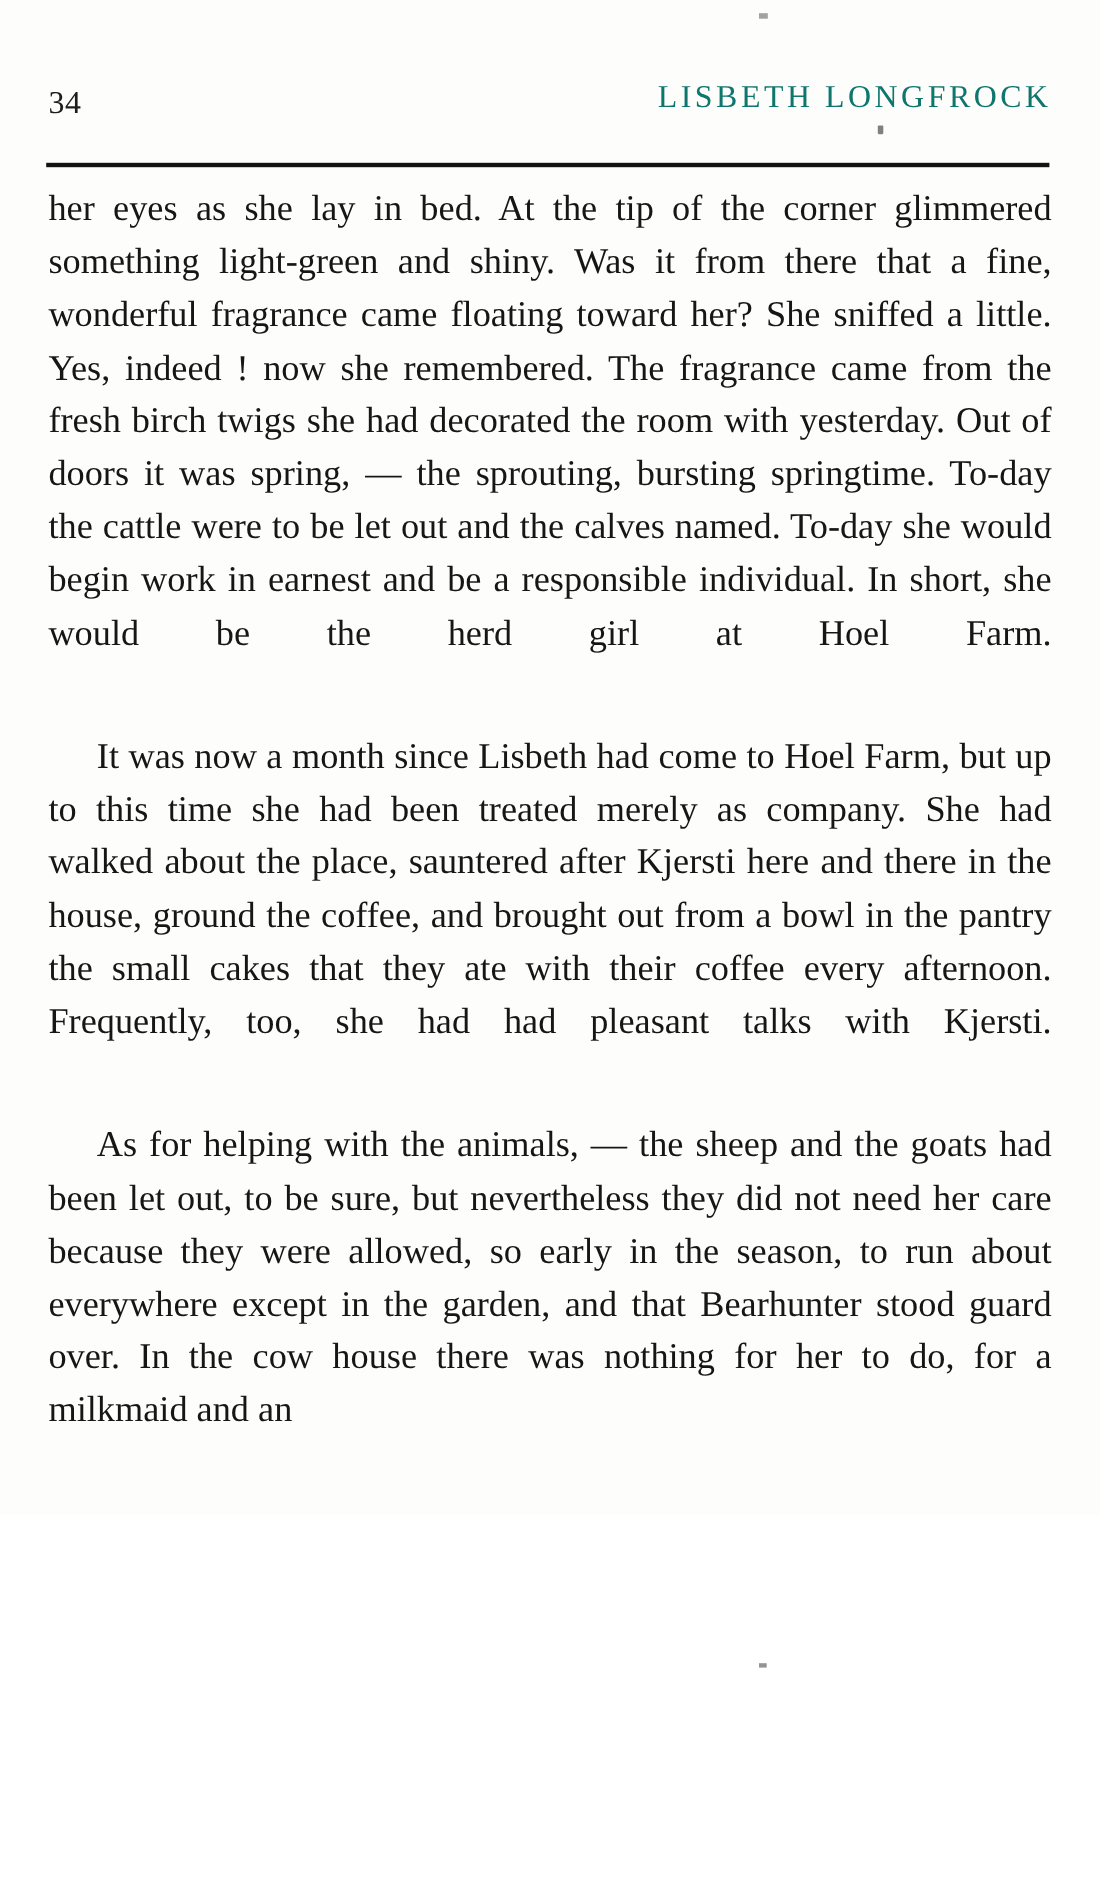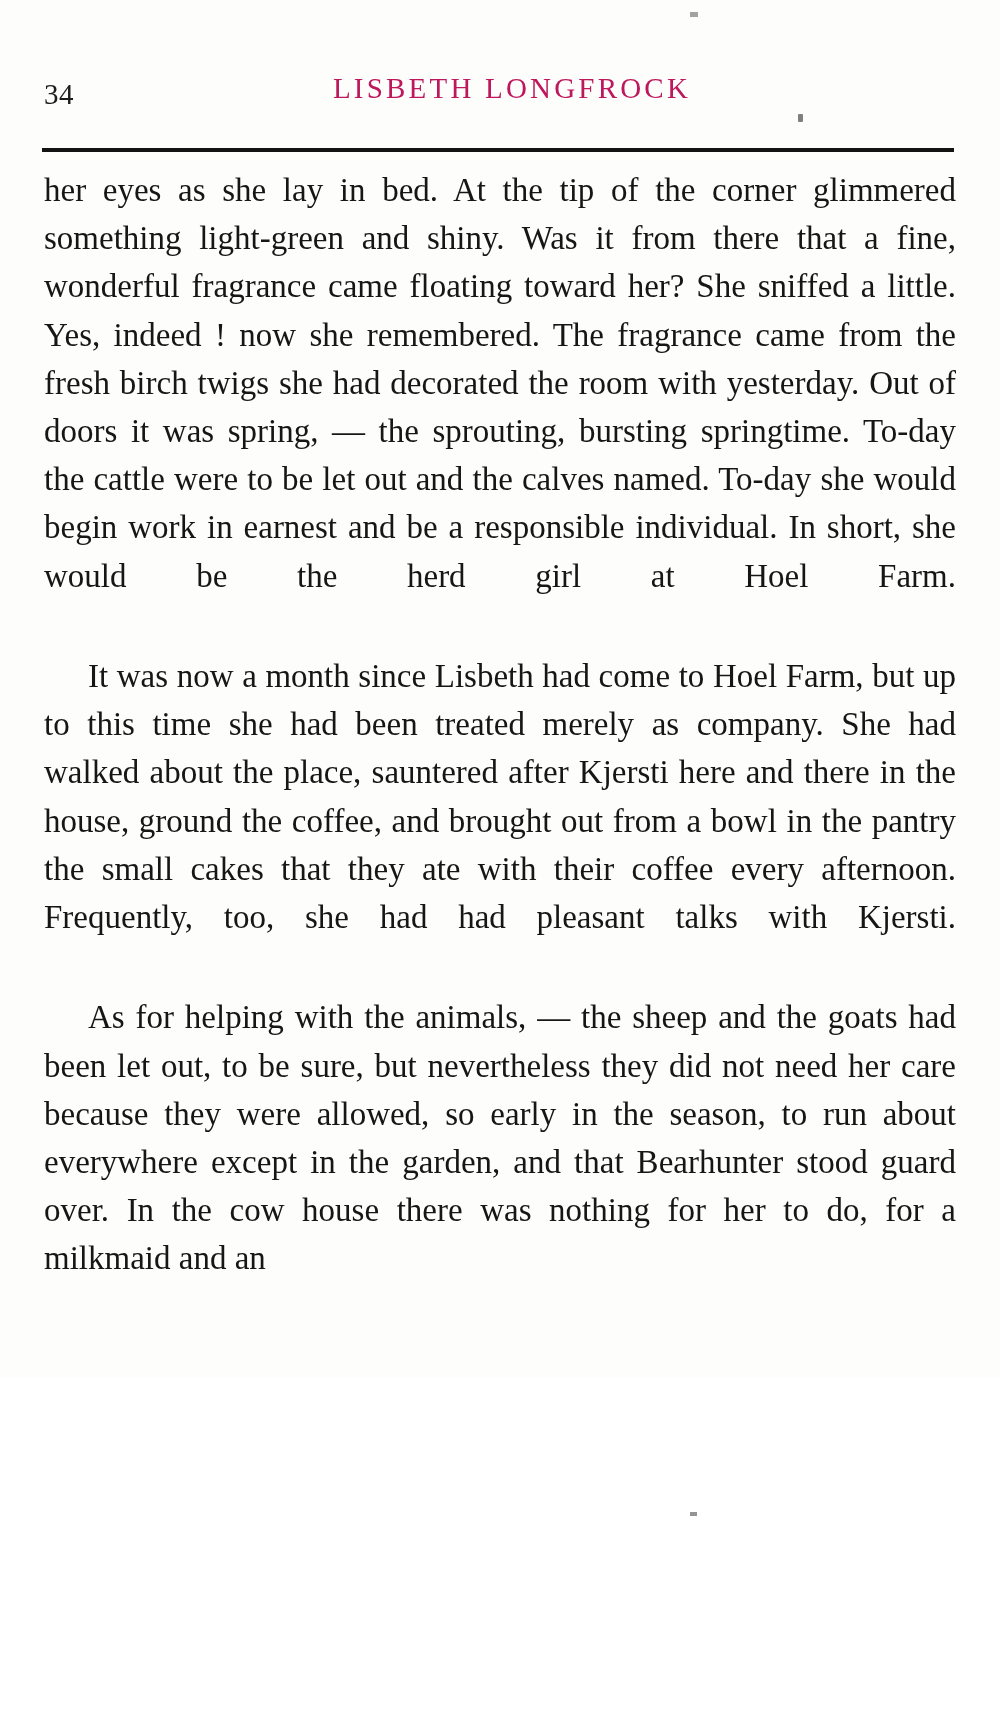--- a/index.html
+++ b/index.html
@@ -34,24 +34,24 @@
     top: 6px;
     font-size: 29px;
     letter-spacing: 0.5px;
     color: #1d1d1d;
   }
   .running-head {
     position: absolute;
     left: 0;
     right: 0;
     top: 0;
-    text-align: center;
+    text-align: right;
     font-size: 29px;
     letter-spacing: 3.2px;
-    color: #be185d;
+    color: #0f766e;
     padding-left: 24px;
   }
   .speck {
     position: absolute;
     width: 5px;
     height: 8px;
     background: #555;
     opacity: 0.75;
     top: 42px;
     left: 754px;
@@ -76,21 +76,21 @@
   }
   .para {
     margin: 0;
     text-align: justify;
     text-justify: inter-word;
   }
   .para.indent {
     text-indent: 44px;
   }
   .para + .para {
-    margin-top: 4px;
+    margin-top: 16px;
   }
   
   .para::after {
     content: "";
     display: inline-block;
     width: 100%;
   }
   .para.last-free::after {
     content: none;
   }

